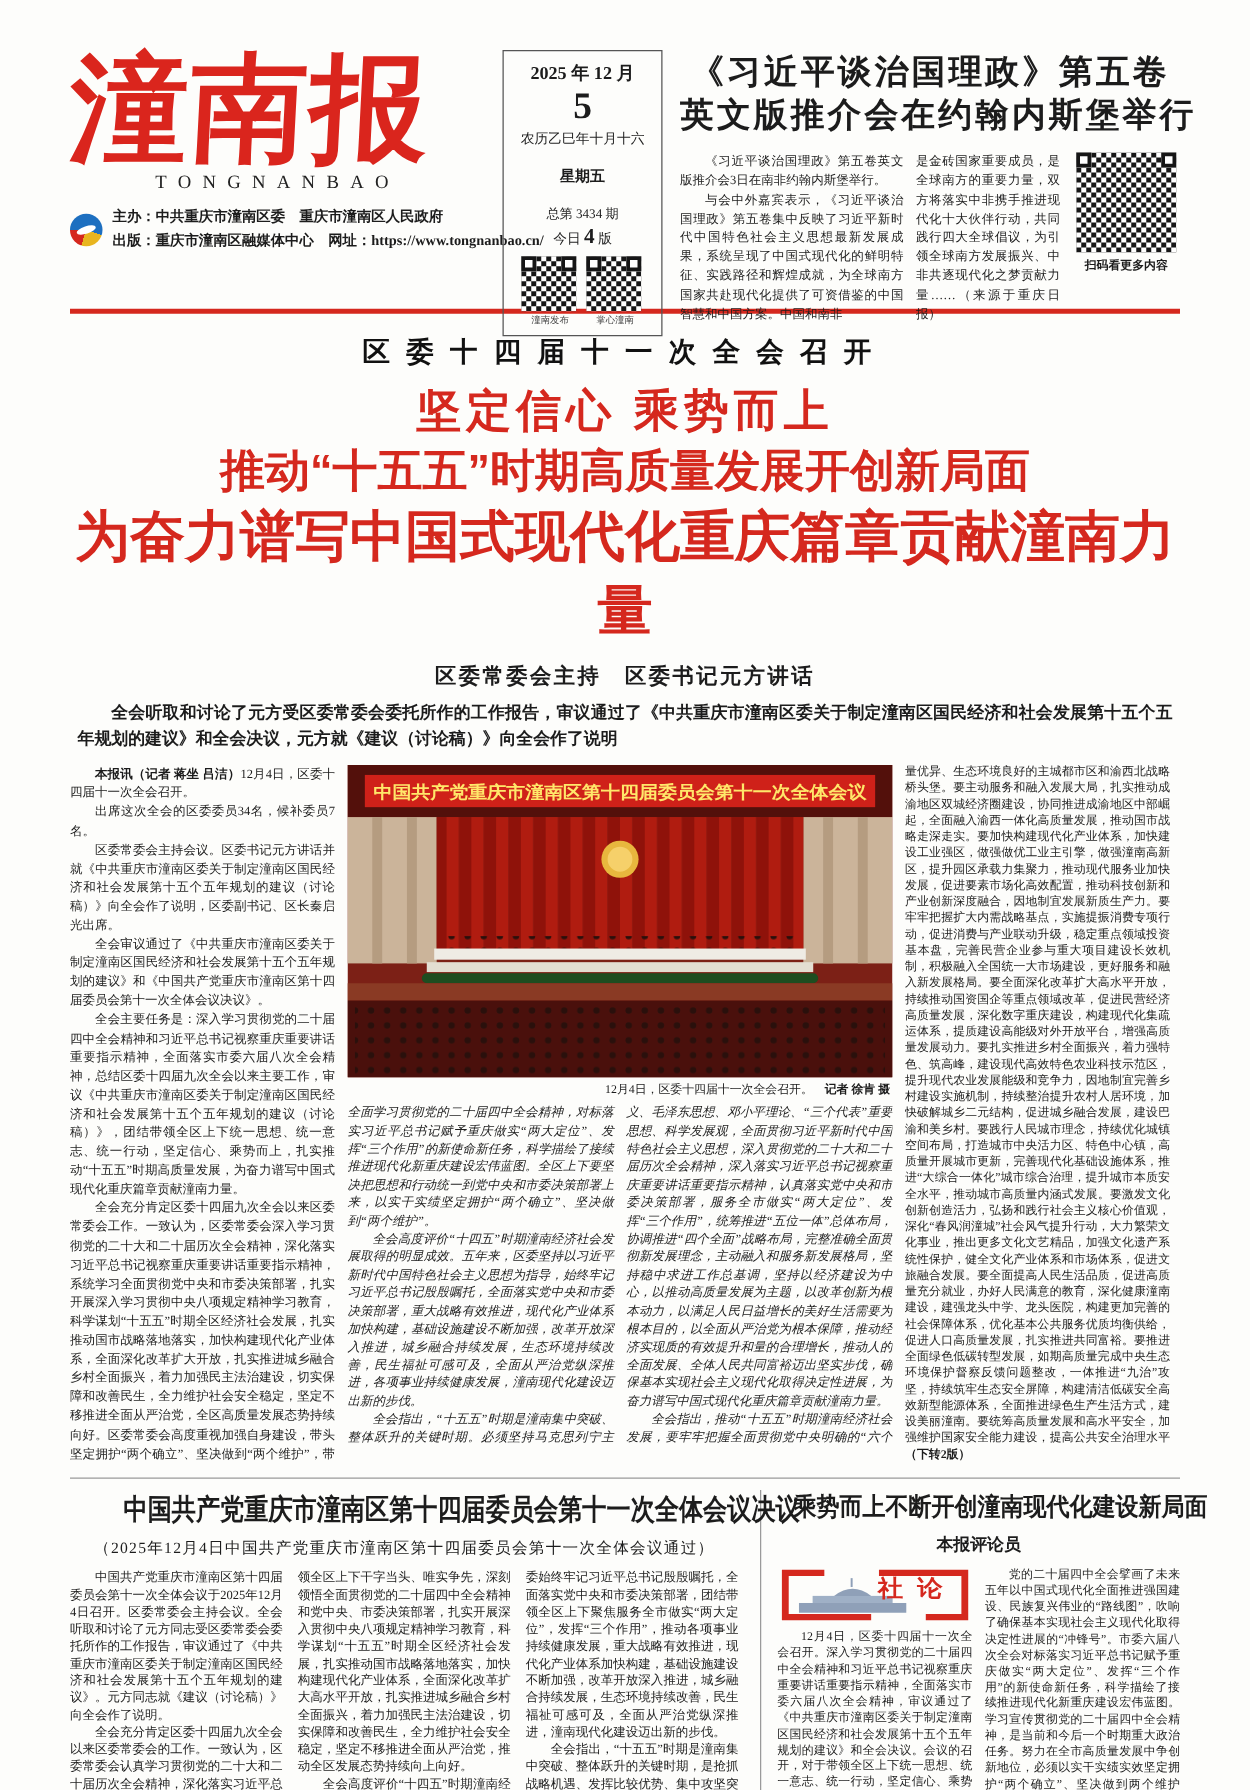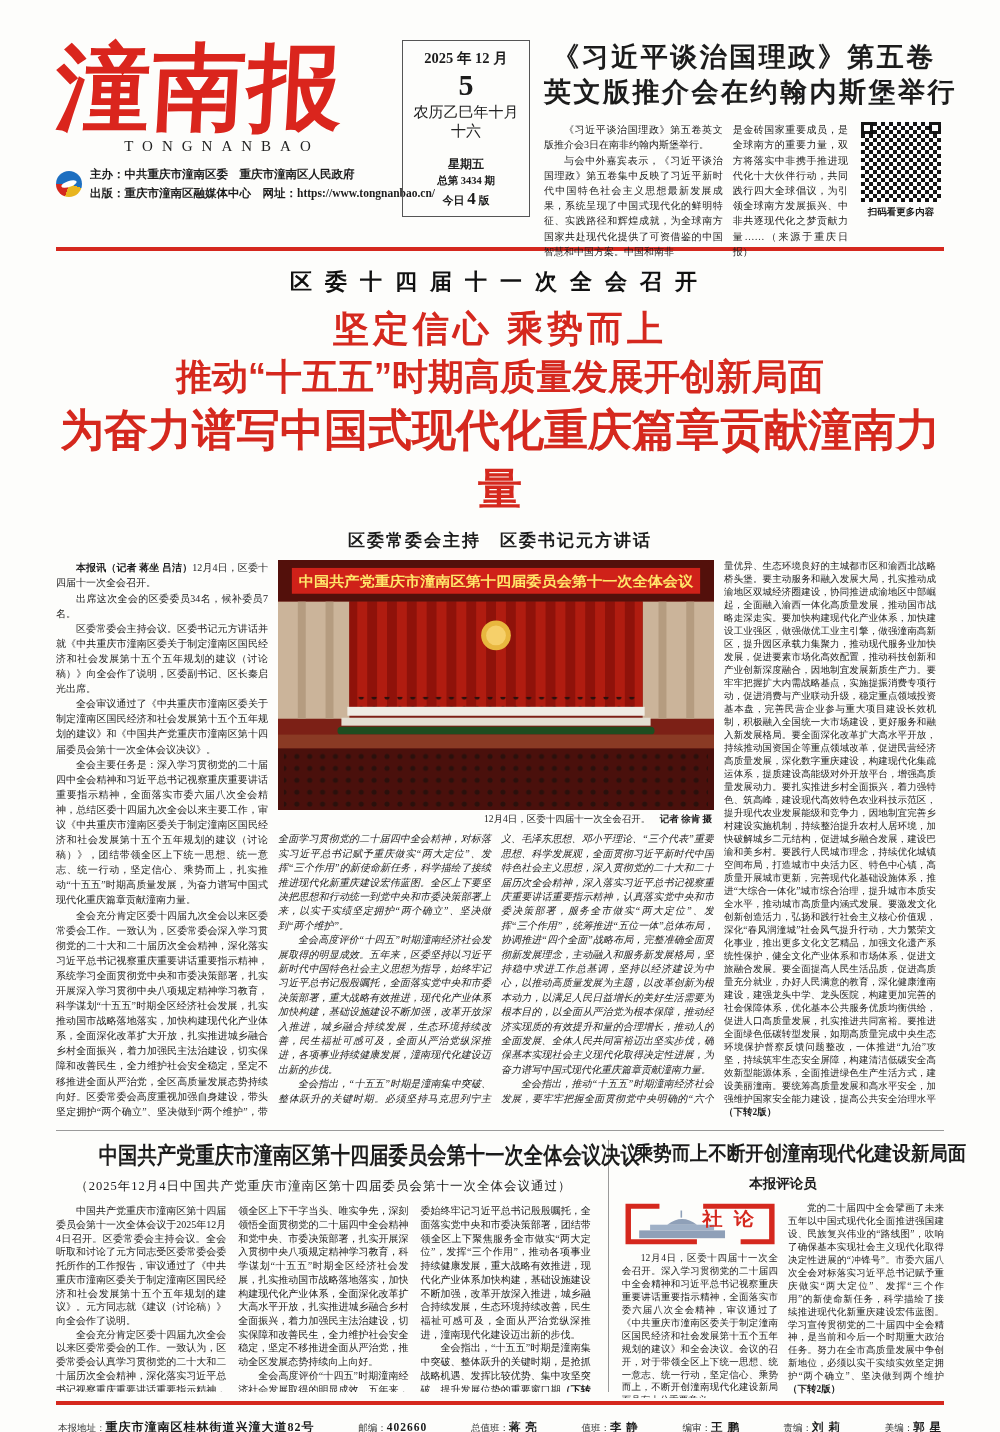--- a/index.html
+++ b/index.html
@@ -11,24 +11,24 @@
   .masthead{width:332px;flex:none;}
   .mast-title{color:#da251d;font-weight:900;font-size:94px;line-height:1.04;letter-spacing:2px;font-family:"Liberation Serif","DejaVu Serif",serif;transform:skewX(-3deg);white-space:nowrap;}
   .mast-latin{text-align:center;font-size:15px;letter-spacing:9px;color:#222;margin-top:0px;}
   .mast-info{display:flex;gap:8px;margin-top:10px;align-items:center;}
   .logo-circle{width:26px;height:26px;border-radius:50%;flex:none;background:conic-gradient(#1d6fc0 0 30%,#e8b51f 30% 55%,#d5281e 55% 75%,#1d6fc0 75% 100%);position:relative;}
   .logo-circle::after{content:"";position:absolute;left:5px;top:10px;width:16px;height:6px;background:#fff;border-radius:50%;transform:rotate(-18deg);}
   .mast-lines{font-size:11.5px;font-weight:bold;line-height:1.7;white-space:nowrap;}
   .datebox{width:128px;flex:none;border:1.5px solid #555;text-align:center;padding:8px 5px 7px;box-sizing:border-box;}
   .d-month{font-size:14.5px;font-weight:bold;}
   .d-day{font-size:30px;font-weight:bold;line-height:1.1;}
-  .d-lunar{font-size:15px;margin-top:2px;color:#222;}
+  .d-lunar{font-size:11px;margin-top:2px;color:#222;}
   .d-week{font-size:12px;font-weight:bold;margin-top:15px;}
-  .d-issue{font-size:10.5px;font-weight:bold;margin-top:1px;}
-  .d-pages{font-size:11px;font-weight:bold;margin-top:1px;}
+  .d-issue{font-size:10.5px;font-weight:normal;margin-top:14px;}
+  .d-pages{font-size:11px;font-weight:normal;margin-top:1px;}
   .d-pages b{font-size:17px;}
   .d-qrs{display:flex;justify-content:center;gap:6px;margin-top:6px;}
   .d-qr-item{width:46px;}
   .qr{background:repeating-conic-gradient(#161616 0% 25%,#fff 0% 50%) 0 0/8px 8px;position:relative;}
   .qr::before,.qr::after{content:"";position:absolute;width:12px;height:12px;background:#fff;border:3px solid #161616;box-sizing:border-box;}
   .qr::before{top:0;left:0;}
   .qr::after{top:0;right:0;}
   .qr.small{width:44px;height:44px;}
   .qr.big{width:80px;height:80px;margin:0 auto;}
   .qr-label{font-size:7.5px;color:#444;margin-top:2px;}
@@ -105,20 +105,30 @@
       </div>
     </div>
 
     <div class="datebox">
       <div class="d-month">2025 年 12 月</div>
       <div class="d-day">5</div>
       <div class="d-lunar">农历乙巳年十月十六</div>
       <div class="d-week">星期五</div>
       <div class="d-issue">总第 3434 期</div>
       <div class="d-pages"><span>今日</span> <b>4</b> <span>版</span></div>
+      <div class="d-qrs">
+        <div class="d-qr-item">
+          <div class="qr small"></div>
+          <div class="qr-label">潼南发布</div>
+        </div>
+        <div class="d-qr-item">
+          <div class="qr small"></div>
+          <div class="qr-label">掌心潼南</div>
+        </div>
+      </div>
     </div>
 
     <div class="top-article">
       <div class="ta-title sans">
         <div>《习近平谈治国理政》第五卷</div>
         <div>英文版推介会在约翰内斯堡举行</div>
       </div>
       <div class="ta-body">
         <div class="ta-col c1 body-col">
           <p>《习近平谈治国理政》第五卷英文版推介会3日在南非约翰内斯堡举行。</p>
@@ -137,20 +147,21 @@
 
   <div class="red-rule"></div>
 
   <div class="kicker">区委十四届十一次全会召开</div>
   <div class="headline sans">
     <div class="h1">坚定信心  乘势而上</div>
     <div class="h2">推动“十五五”时期高质量发展开创新局面</div>
     <div class="h3">为奋力谱写中国式现代化重庆篇章贡献潼南力量</div>
   </div>
   <div class="subhead">区委常委会主持　区委书记元方讲话</div>
+  <div class="lead">全会听取和讨论了元方受区委常委会委托所作的工作报告，审议通过了《中共重庆市潼南区委关于制定潼南区国民经济和社会发展第十五个五年规划的建议》和全会决议，元方就《建议（讨论稿）》向全会作了说明</div>
 
   <div class="cols">
     <div class="col-a body-col">
       <p><b>本报讯（记者 蒋坐 吕洁）</b><span>12月4日，区委十四届十一次全会召开。</span></p>
       <p>出席这次全会的区委委员34名，候补委员7名。</p>
       <p>区委常委会主持会议。区委书记元方讲话并就《中共重庆市潼南区委关于制定潼南区国民经济和社会发展第十五个五年规划的建议（讨论稿）》向全会作了说明，区委副书记、区长秦启光出席。</p>
       <p>全会审议通过了《中共重庆市潼南区委关于制定潼南区国民经济和社会发展第十五个五年规划的建议》和《中国共产党重庆市潼南区第十四届委员会第十一次全体会议决议》。</p>
       <p>全会主要任务是：深入学习贯彻党的二十届四中全会精神和习近平总书记视察重庆重要讲话重要指示精神，全面落实市委六届八次全会精神，总结区委十四届九次全会以来主要工作，审议《中共重庆市潼南区委关于制定潼南区国民经济和社会发展第十五个五年规划的建议（讨论稿）》，团结带领全区上下统一思想、统一意志、统一行动，坚定信心、乘势而上，扎实推动“十五五”时期高质量发展，为奋力谱写中国式现代化重庆篇章贡献潼南力量。</p>
       <p>全会充分肯定区委十四届九次全会以来区委常委会工作。一致认为，区委常委会深入学习贯彻党的二十大和二十届历次全会精神，深化落实习近平总书记视察重庆重要讲话重要指示精神，系统学习全面贯彻党中央和市委决策部署，扎实开展深入学习贯彻中央八项规定精神学习教育，科学谋划“十五五”时期全区经济社会发展，扎实推动国市战略落地落实，加快构建现代化产业体系，全面深化改革扩大开放，扎实推进城乡融合乡村全面振兴，着力加强民主法治建设，切实保障和改善民生，全力维护社会安全稳定，坚定不移推进全面从严治党，全区高质量发展态势持续向好。区委常委会高度重视加强自身建设，带头坚定拥护“两个确立”、坚决做到“两个维护”，带头学习党的创新理论，带头严格执行中央八项规定及其实施细则精神，认真贯彻执行民主集中制，坚决落实管党治党政治责任，不断提高领导能力和工作水平。</p>
 

